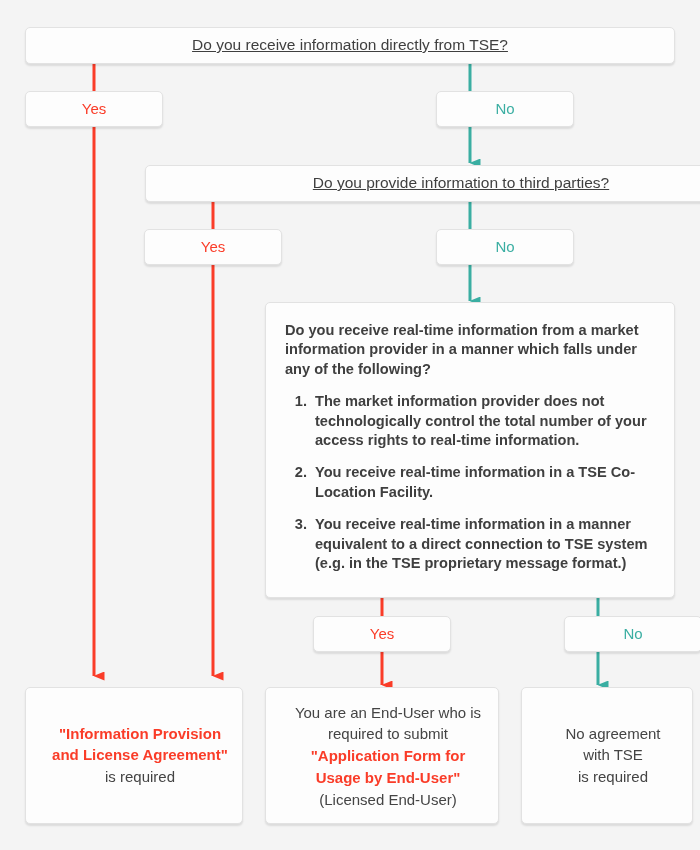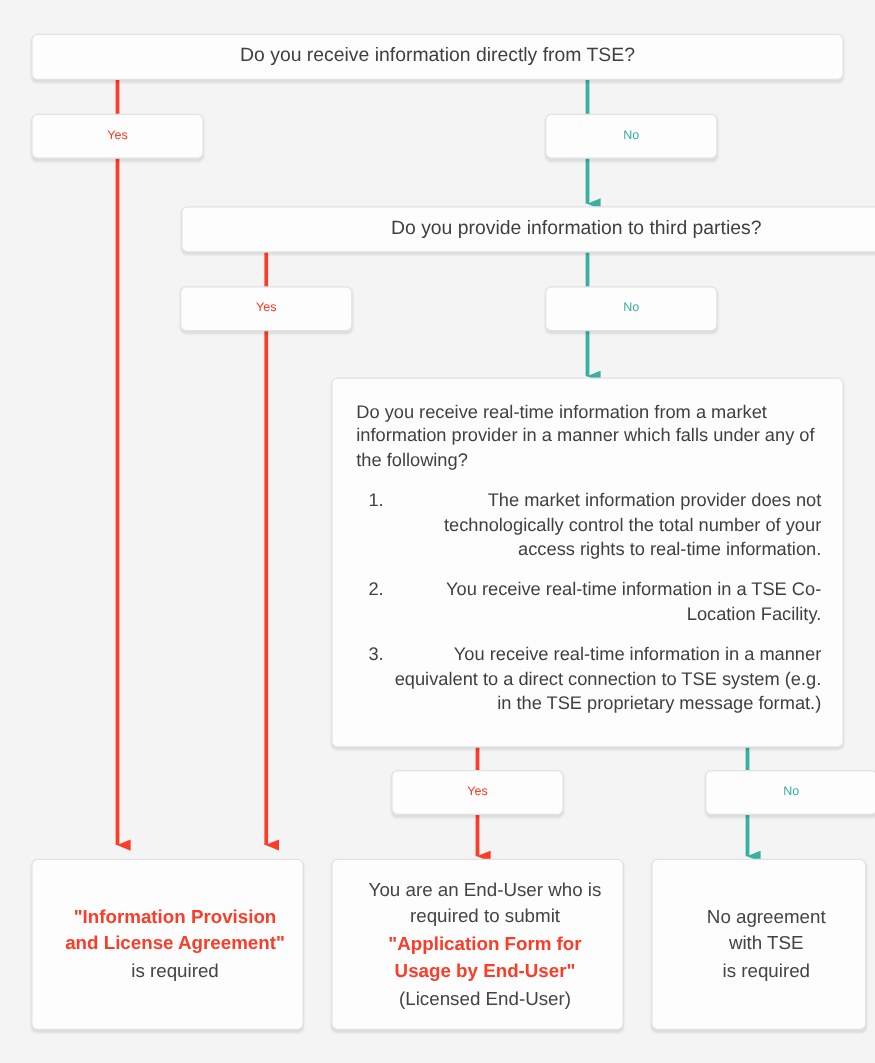--- a/index.html
+++ b/index.html
@@ -28,43 +28,42 @@
     box-shadow:0 2px 2px rgba(0,0,0,0.10);
     display:flex;
     align-items:center;
     justify-content:center;
     text-align:center;
     color:#444444;
     font-size:15px;
     line-height:1.35;
     z-index:2;
   }
-  .question{font-size:15.5px;color:#3f3f3f;}
-  .label{font-size:10px;}
+  .question{font-size:15.5px;color:#3f3f3f;text-decoration:underline;}
+  .label{font-size:15px;}
   .label.yes{color:#fa3c28;}
   .label.no{color:#3aaea2;margin-left:35px;}
 
   .bigbox{
     display:block;
     text-align:left;
     padding:18px 17px 16px 19px;
     font-size:14.6px;
     line-height:1.33;
     color:#3f3f3f;
   }
   .bigbox p{margin:0 0 13px 0;}
   .bigbox ol{
     margin:0;
     padding:0 0 0 26px;
     list-style:decimal;
   }
   .bigbox ol li{
     margin:0 0 13px 0;
     padding-left:4px;
-    text-align:right;
   }
   .bigbox ol li:last-child{margin-bottom:0;}
 
   .result{
     display:block;
     padding:0 10px;
     text-align:center;
   }
   .result .inner{
     position:absolute;
@@ -139,21 +138,21 @@
   </div>
 
   <div class="box label yes" style="left:144px;top:229px;width:138px;height:36px;">
     <span>Yes</span>
   </div>
 
   <div class="box label no" style="left:401px;top:229px;width:138px;height:36px;">
     <span>No</span>
   </div>
 
-  <div class="box bigbox" style="left:265px;top:302px;width:410px;height:296px;">
+  <div class="box bigbox" style="left:265px;top:302px;width:410px;height:296px;font-weight:bold;">
     <p>Do you receive real-time information from a market information provider in a manner which falls under any of the following?</p>
     <ol>
       <li>The market information provider does not technologically control the total number of your access rights to real-time information.</li>
       <li>You receive real-time information in a TSE Co-Location Facility.</li>
       <li>You receive real-time information in a manner equivalent to a direct connection to TSE system (e.g. in the TSE proprietary message format.)</li>
     </ol>
   </div>
 
   <div class="box label yes" style="left:313px;top:616px;width:138px;height:36px;">
     <span>Yes</span>

